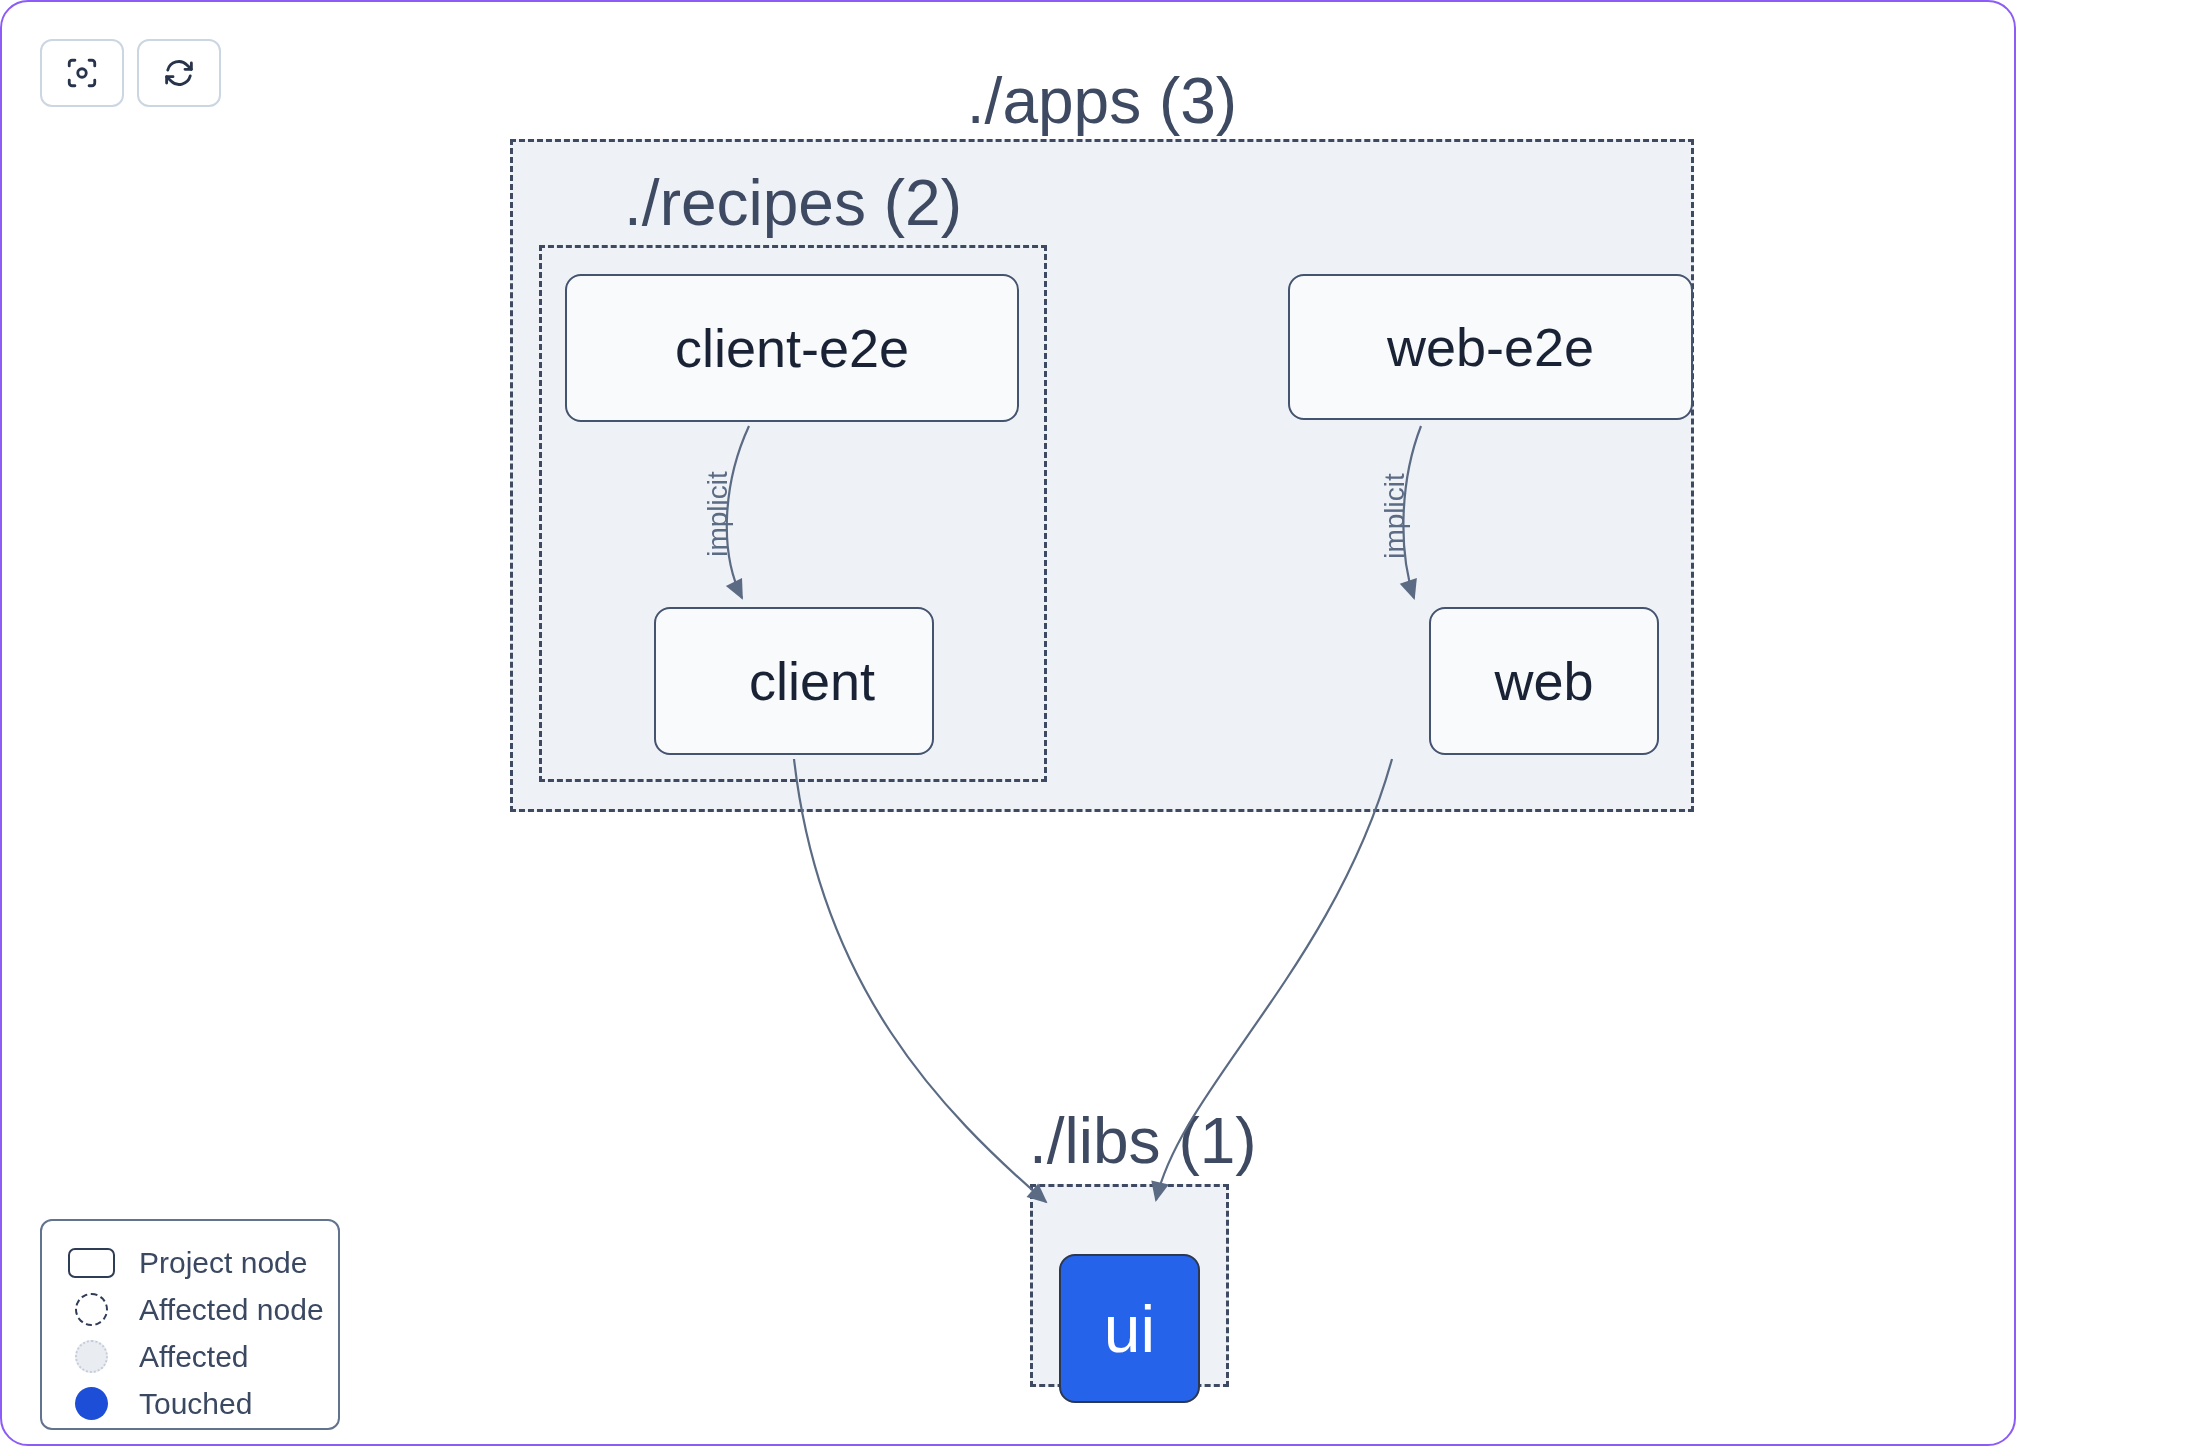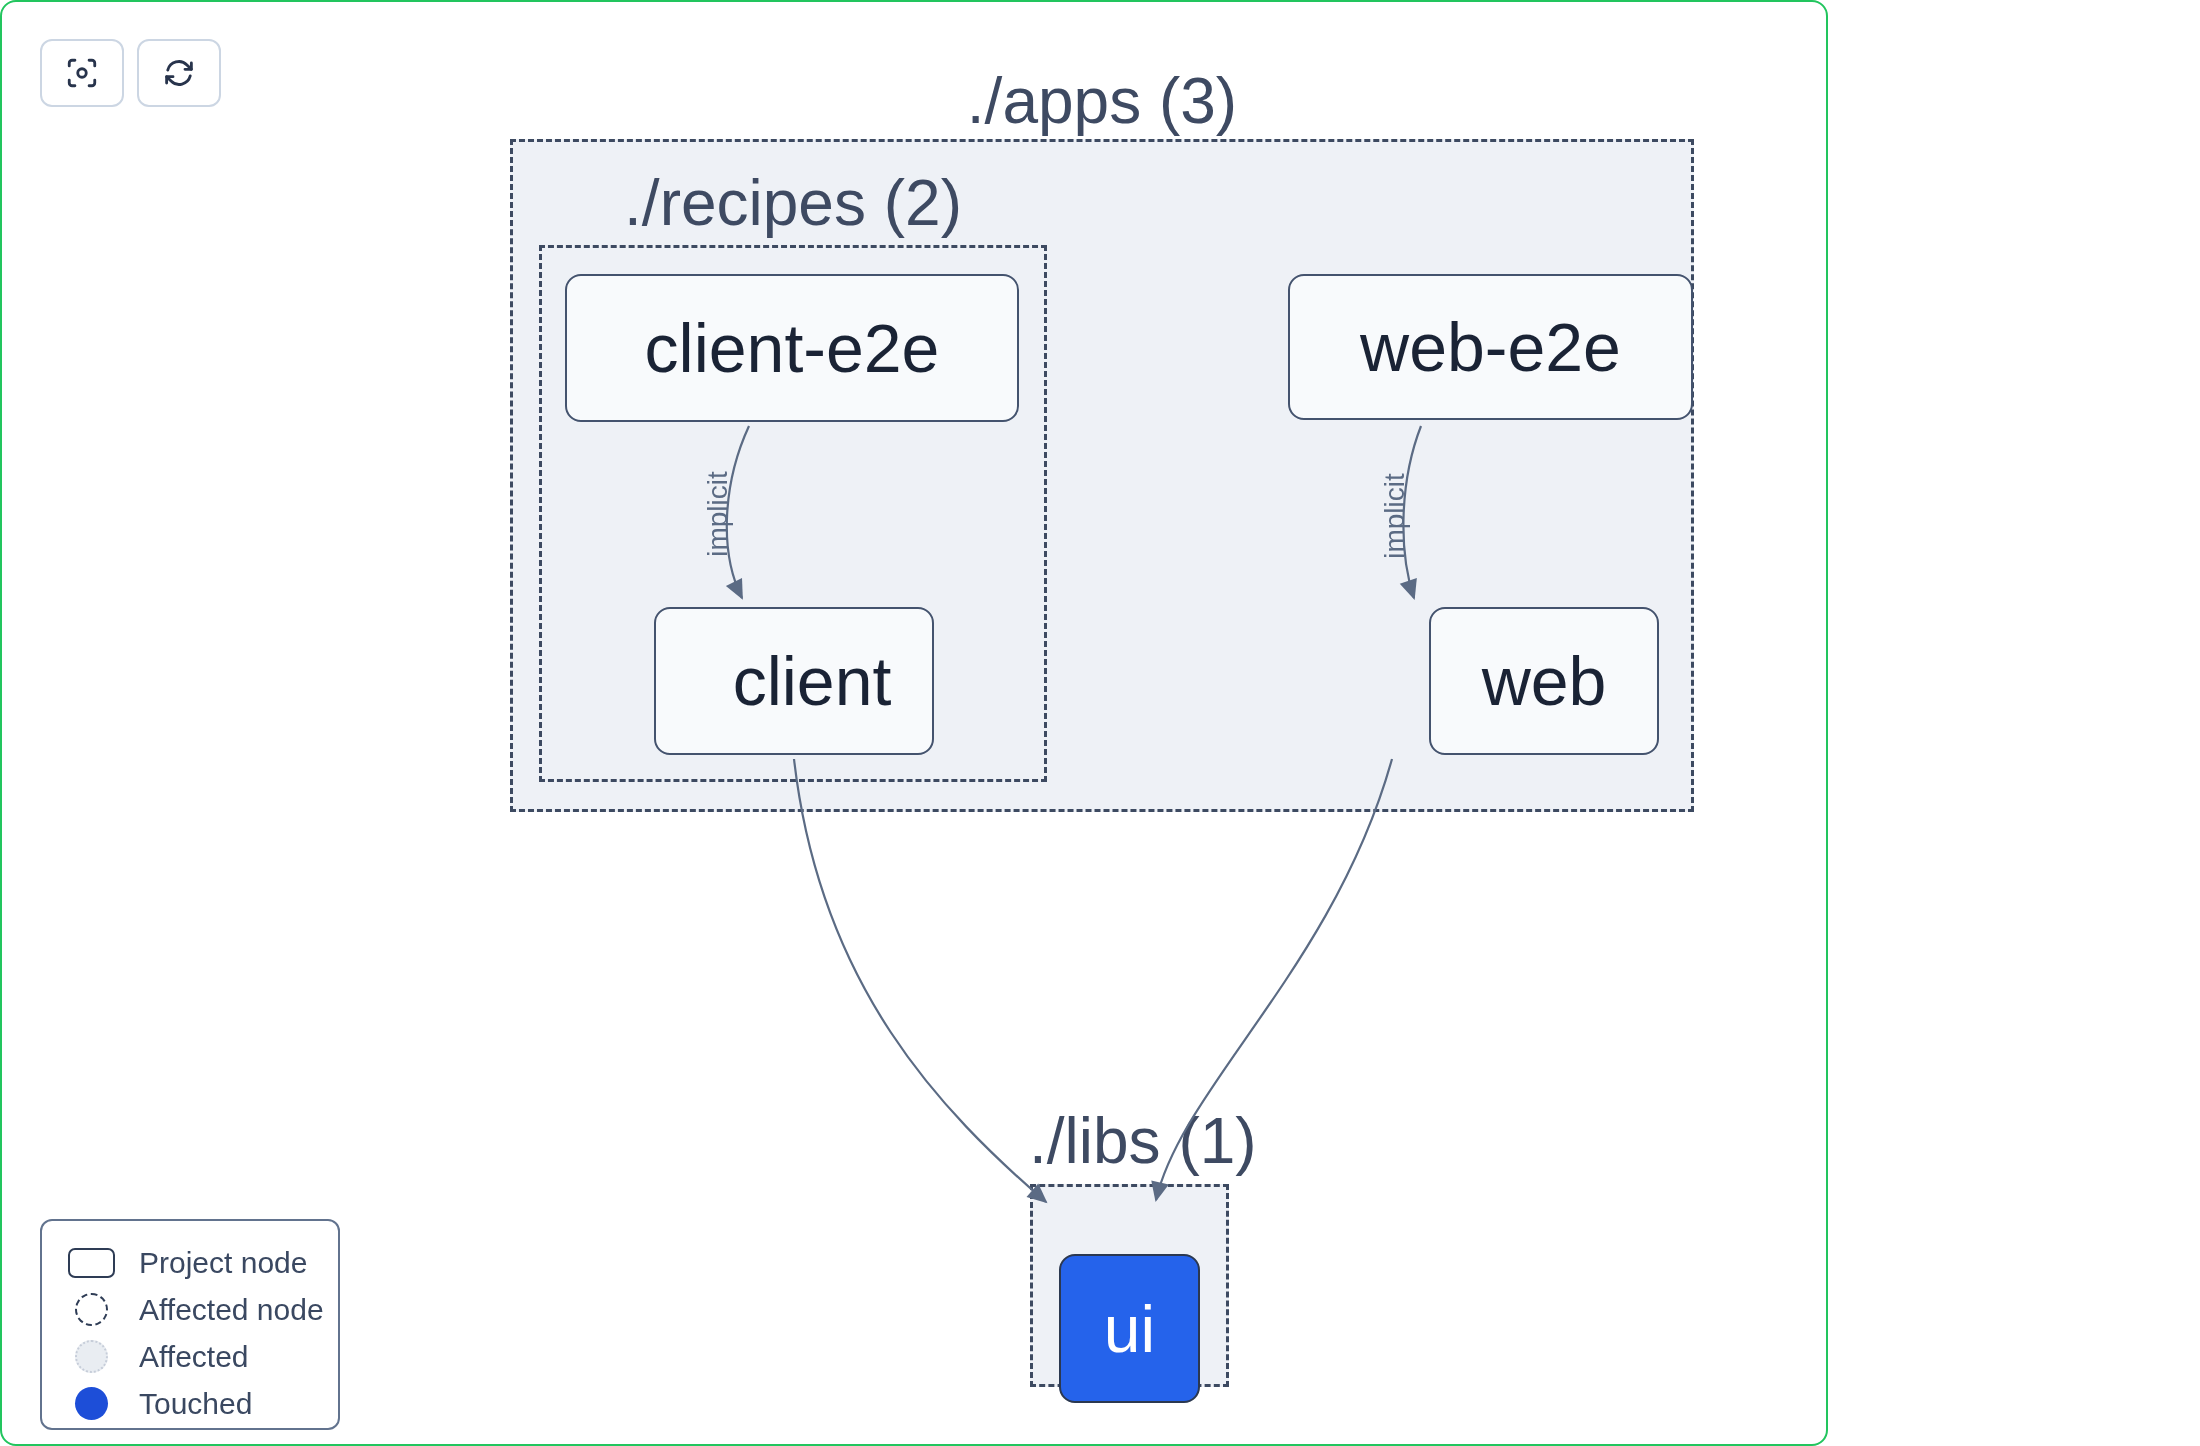--- a/index.html
+++ b/index.html
@@ -1,19 +1,19 @@
 <!DOCTYPE html>
 <html><head>
 <meta charset="utf-8">
 <style>
   html,body{margin:0;padding:0;background:#ffffff;}
   *{box-sizing:border-box;}
   .panel{
-    position:relative;width:1828px;height:1446px;background:#ffffff;
-    border:2px solid #22c55e;border-radius:16px;overflow:hidden;
+    position:relative;width:2016px;height:1446px;background:#ffffff;
+    border:2px solid #8b5cf6;border-radius:28px;overflow:hidden;
     font-family:"Liberation Sans","DejaVu Sans",sans-serif;
   }
   
   .toolbar-btn{
     position:absolute;width:84px;height:68px;background:#ffffff;
     border:2px solid #ccd6e3;border-radius:12px;display:flex;
     align-items:center;justify-content:center;cursor:pointer;padding:0;
   }
   .toolbar-btn svg{stroke:#28344c;fill:none;stroke-width:2;stroke-linecap:round;stroke-linejoin:round;}
   
@@ -27,21 +27,21 @@
   
   .edge-layer{position:absolute;left:0;top:0;z-index:3;pointer-events:none;}
   .edge-label{
     position:absolute;color:#5b6b84;font-size:28px;white-space:nowrap;
     transform:translate(-50%,-50%) rotate(-90deg);z-index:4;
   }
   
   .node{
     position:absolute;background:#f8fafc;border:2.5px solid #44536e;
     border-radius:16px;display:flex;align-items:center;justify-content:center;
-    color:#1a2335;font-size:68px;z-index:5;cursor:pointer;
+    color:#1a2335;font-size:54px;z-index:5;cursor:pointer;
   }
   .node.touched{background:#2563eb;border-color:#2b3850;color:#ffffff;font-size:66px;margin-top:44px;}
   
   .legend{
     position:absolute;left:38px;top:1197px;width:300px;height:211px;
     background:#ffffff;border:2px solid #62738e;border-radius:12px;
     padding:18px 0 0 26px;z-index:6;margin-top:20px;
   }
   .legend-row{display:flex;align-items:center;height:47px;}
   .legend-swatch{width:47px;display:flex;justify-content:center;flex:0 0 47px;}

